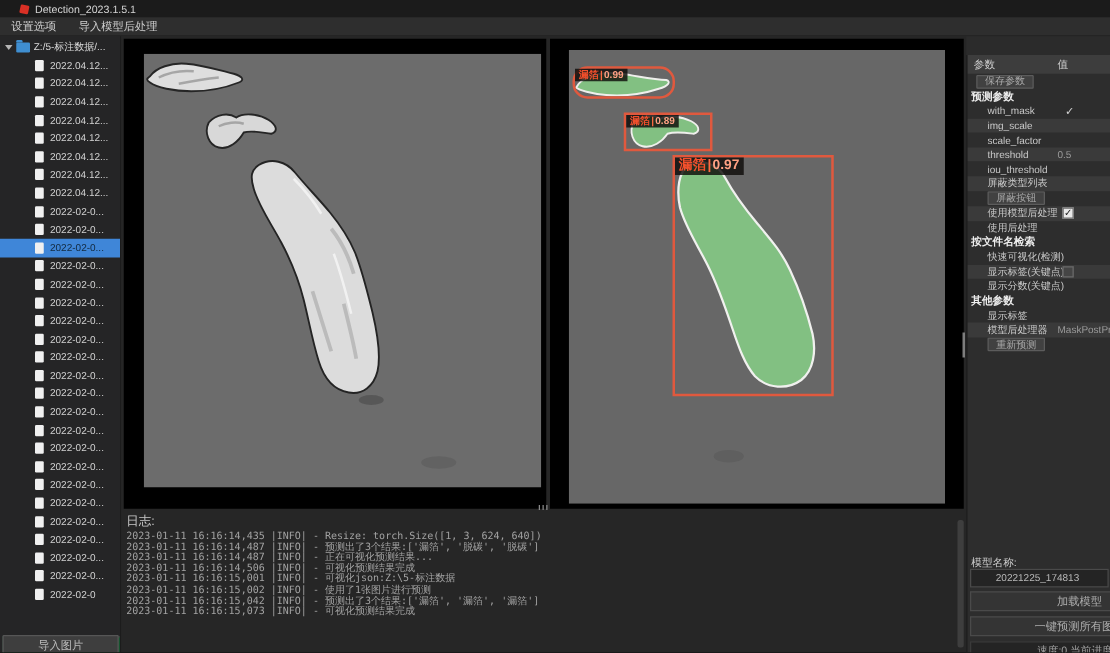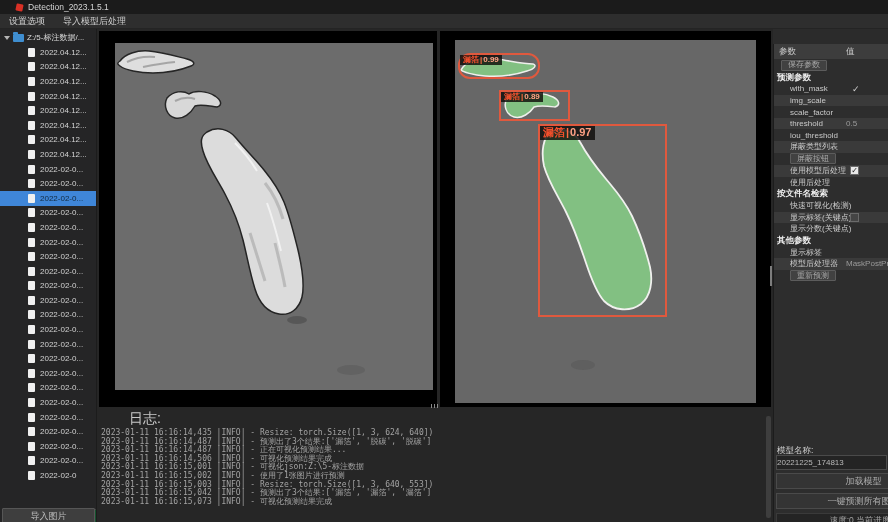--- a/index.html
+++ b/index.html
@@ -43,21 +43,21 @@
              padding:0 3px;line-height:1.25;font-weight:bold;}
   .det-cls{color:#f4502c;}
   .det-sep{color:#ff6b42;margin:0 1px;}
   .det-score{color:#ffa184;}
   
   .h-grip{position:absolute;left:431px;top:404px;display:flex;gap:2px;}
   .h-grip i{width:1px;height:7px;background:#8a8a8a;display:block;}
   .v-grip{position:absolute;left:770px;top:266px;width:2px;height:20px;background:#7d7d7d;}
   
   .log-area{position:absolute;left:97px;top:408px;width:676px;height:114px;background:#262626;overflow:hidden;}
-  .log-title{font-size:14px;color:#c8c8c8;padding:2px 0 1px 4px;margin-left:28px;}
+  .log-title{font-size:10px;color:#c8c8c8;padding:2px 0 1px 4px;}
   .log-line{font-family:"DejaVu Sans Mono",monospace;font-size:8px;line-height:8.6px;
             color:#a3a3a3;white-space:pre;padding-left:4px;}
   .log-scrollbar{position:absolute;right:2px;top:8px;width:5px;height:102px;background:#3e3e3e;border-radius:2px;}
   
   .right-panel{position:absolute;left:773px;top:44px;width:115px;height:493px;background:#2d2d2d;
                border-left:1px solid #1c1c1c;box-sizing:border-box;overflow:hidden;}
   .param-header{height:15px;background:#3d3d3d;position:relative;font-size:8.5px;color:#cfcfcf;line-height:15px;}
   .param-header .ph-name{padding-left:5px;}
   .param-header .ph-val{position:absolute;left:72px;top:0;}
   .param-row{height:11.6px;display:flex;align-items:center;position:relative;padding-left:16px;
@@ -68,21 +68,21 @@
   .small-btn{margin-left:7px;height:11px;background:#414141;border:1px solid #5c5c5c;color:#a9a9a9;
              font-size:8px;line-height:8px;padding:0 6px;border-radius:1px;font-family:"Liberation Sans",sans-serif;}
   .small-btn.indent{margin-left:16px;}
   .param-val{position:absolute;left:72px;color:#9b9b9b;font-size:8px;}
   .cb{position:absolute;left:76px;width:9px;height:9px;border:1px solid #6a6a6a;background:#454545;box-sizing:border-box;}
   .cb.checked{background:#e9e9e9;color:#1c1c1c;font-size:8px;line-height:8px;text-align:center;}
   .glyph-check{position:absolute;left:78px;color:#d0d0d0;font-size:9px;}
   .model-label{position:absolute;left:3px;top:401px;font-size:8.5px;color:#cfcfcf;}
   .model-select{position:absolute;left:2px;top:411px;width:111px;height:15px;background:#242424;
                 border:1px solid #4a4a4a;box-sizing:border-box;color:#b9b9b9;font-size:8px;
-                line-height:13px;text-align:left;padding-right:3px;white-space:nowrap;overflow:hidden;}
+                line-height:13px;text-align:center;padding-right:3px;white-space:nowrap;overflow:hidden;}
   .big-btn{position:absolute;left:2px;width:175px;height:16px;background:#343434;border:1px solid #4a4a4a;
            color:#adadad;font-size:9px;text-align:center;line-height:15px;box-sizing:border-box;
            font-family:"Liberation Sans",sans-serif;padding:0;}
   .status-row{position:absolute;left:2px;top:469px;width:175px;height:13px;background:#242424;
               border:1px solid #3a3a3a;box-sizing:border-box;color:#a0a0a0;font-size:8.5px;
               text-align:center;line-height:12px;white-space:nowrap;}
 </style>
 </head>
 <body>
 
@@ -280,21 +280,20 @@
 
   <div class="log-area">
     <div class="log-title">日志:</div>
     <div>
         <div class="log-line">2023-01-11 16:16:14,435 |INFO| - Resize: torch.Size([1, 3, 624, 640])</div>
         <div class="log-line">2023-01-11 16:16:14,487 |INFO| - 预测出了3个结果:['漏箔', '脱碳', '脱碳']</div>
         <div class="log-line">2023-01-11 16:16:14,487 |INFO| - 正在可视化预测结果...</div>
         <div class="log-line">2023-01-11 16:16:14,506 |INFO| - 可视化预测结果完成</div>
         <div class="log-line">2023-01-11 16:16:15,001 |INFO| - 可视化json:Z:\5-标注数据</div>
         <div class="log-line">2023-01-11 16:16:15,002 |INFO| - 使用了1张图片进行预测</div>
-        <div class="log-line">2023-01-11 16:16:15,003 |INFO| - Resize: torch.Size([1, 3, 640, 553])</div>
         <div class="log-line">2023-01-11 16:16:15,042 |INFO| - 预测出了3个结果:['漏箔', '漏箔', '漏箔']</div>
         <div class="log-line">2023-01-11 16:16:15,073 |INFO| - 可视化预测结果完成</div>
       </div>
     <div class="log-scrollbar"></div>
   </div>
 
   <div class="right-panel">
     <div class="param-header">
       <span class="ph-name">参数</span>
       <span class="ph-val">值</span>

